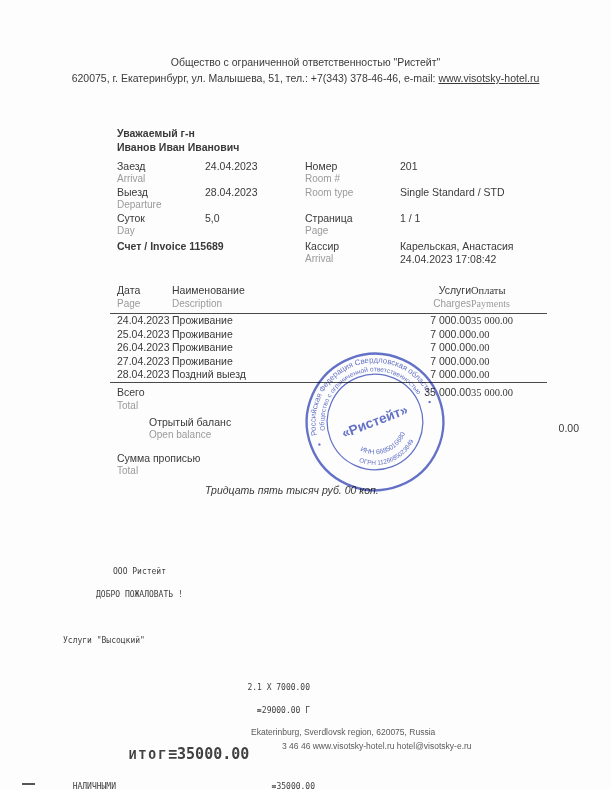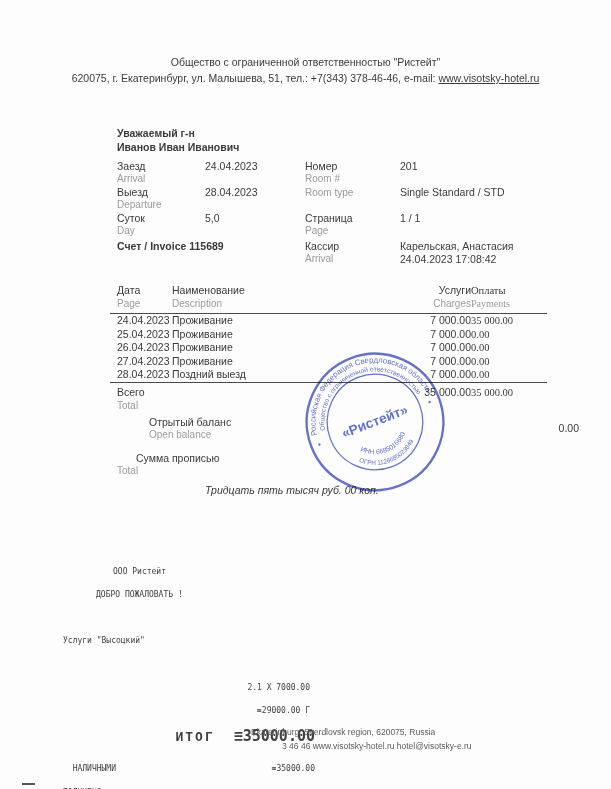--- a/index.html
+++ b/index.html
@@ -45,38 +45,38 @@
   .tbody .trow{line-height:13.6px;}
   .trow-total{line-height:13px;padding-top:3px;}
   .total-sub{color:#9a9a9a;font-size:10px;padding-left:7px;line-height:13px;}
 
   .balance{position:absolute;left:110px;top:416px;width:437px;font-size:10.5px;margin-left:32px;}
   .balance .lab{padding-left:7px;}
   .balance .sub{padding-left:7px;}
   .balance .bval{position:absolute;right:0;top:6px;}
 
   .words{position:absolute;left:110px;top:452px;width:437px;font-size:10.5px;}
-  .words .lab{padding-left:7px;margin-left:19px;}
+  .words .lab{padding-left:7px;}
   .words .sub{padding-left:7px;}
   .words .wval{position:absolute;left:95px;top:0;font-style:italic;margin-top:32px;}
 
   
   .stamp{position:absolute;left:297px;top:344px;width:156px;height:156px;
          transform:rotate(-21deg);opacity:.82;mix-blend-mode:multiply;pointer-events:none;z-index:5;}
 
   
   .receipt{position:absolute;left:63px;top:552px;width:252px;
            font-family:"DejaVu Sans Mono",monospace;font-size:8px;line-height:7.8px;
            color:#414141;white-space:pre;}
   .r-c0{padding-left:50px;height:8px;}
   .r-c1{padding-left:33px;height:8px;}
   .r-gap{height:7px;}
   .r-svc{height:8px;}
   .r-right{text-align:right;padding-right:5px;height:8px;}
-  .r-big{display:flex;justify-content:flex-end;align-items:baseline;height:17px;margin-top:2px;gap:19px;}
+  .r-big{display:flex;justify-content:center;align-items:baseline;height:17px;margin-top:20px;}
   .r-big .itog{font-size:13px;font-weight:bold;letter-spacing:2px;}
   .r-big .bval{font-size:15px;font-weight:bold;}
   .r-line{display:flex;justify-content:space-between;height:7.8px;}
 
   
   .thanks{position:absolute;left:246px;top:682px;font-size:8.5px;color:#5a5a5a;line-height:13px;}
   .faddr{position:absolute;left:251px;top:727px;font-size:8.5px;color:#5a5a5a;}
   .fcont{position:absolute;left:246px;top:741px;font-size:8.5px;color:#5a5a5a;margin-left:36px;}
   .corner-dash{position:absolute;left:22px;top:783px;width:13px;height:2px;background:#565656;}
 </style>

